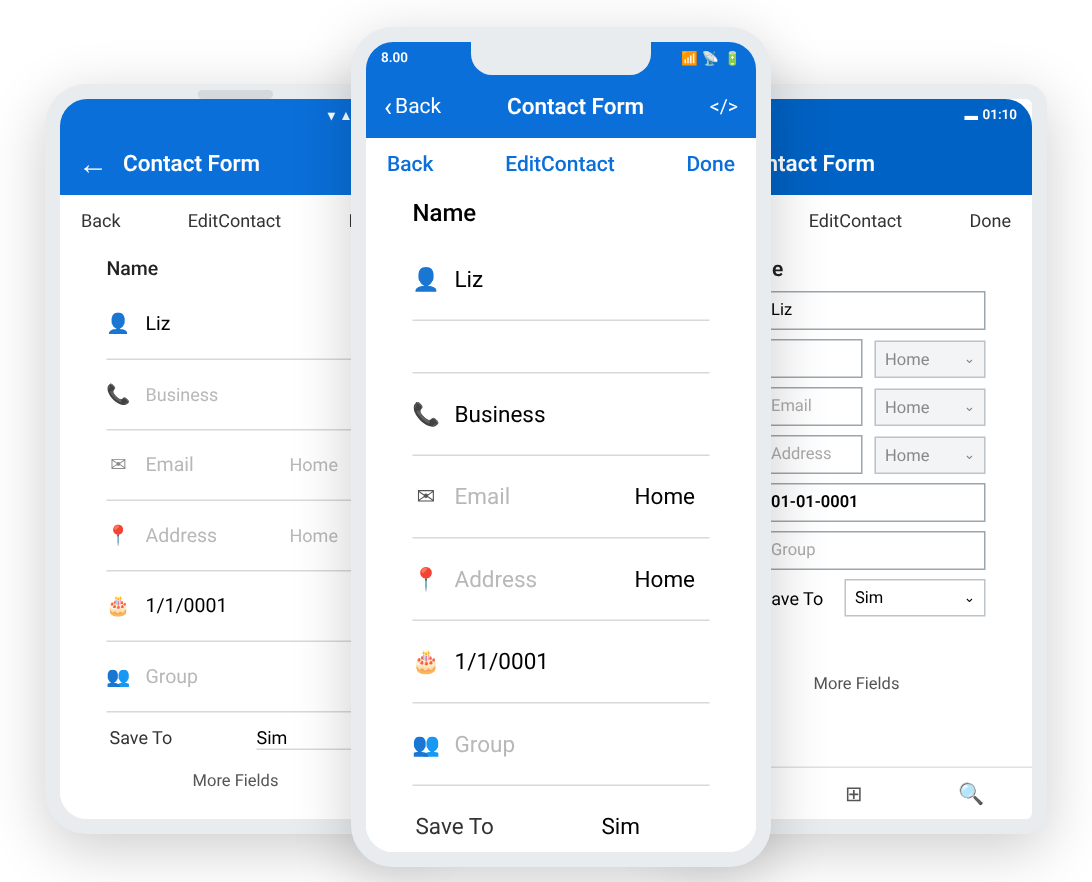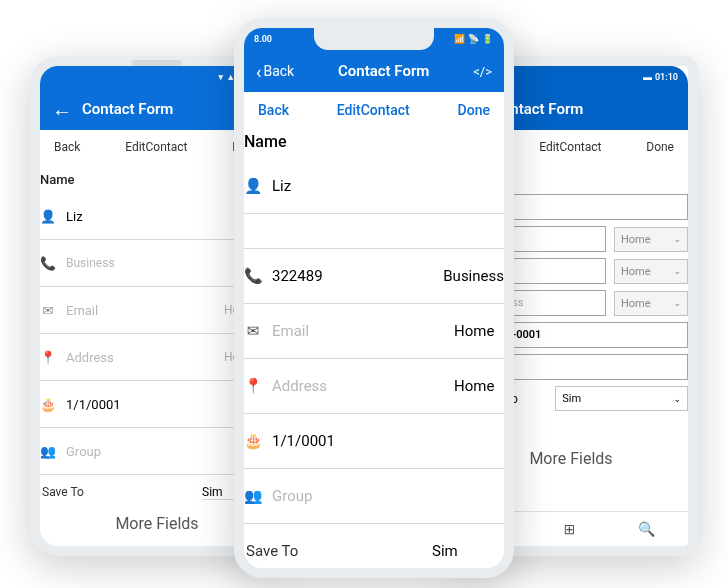--- a/index.html
+++ b/index.html
@@ -30,21 +30,21 @@
 .navbar.ios-nav { justify-content:space-between; }
 .navbar.ios-nav .back-group { display:flex; align-items:center; font-size:14px; }
 .navbar.ios-nav .title { text-align:center; flex:1; }
 .navbar.ios-nav .code-btn { font-size:13px; }
 .hamburger { display:inline-flex; flex-direction:column; gap:3px; margin-right:10px; }
 .hamburger span { width:16px; height:2px; background:#fff; }
 
 .subnav { display:flex; justify-content:space-between; padding:10px 14px; font-size:12px; color:#333; }
 .ios .subnav { color:#0a6fd9; font-size:14px; font-weight:500; }
 
-.content { flex:1; overflow:hidden; padding:0 0; }
+.content { flex:1; overflow:hidden; padding:0 31px; }
 .section-label { font-size:13px; font-weight:500; color:#222; margin:8px 0 6px; }
 .ios .section-label { font-size:16px; color:#000; margin:4px 0 8px; }
 .windows .section-label { font-size:14px; font-weight:600; }
 
 .row { display:flex; align-items:center; gap:10px; border-bottom:1px solid #d8d8d8; padding:8px 0; min-height:30px; }
 .row .icon { width:16px; font-size:13px; color:#8a8a8a; text-align:center; }
 .row .val { flex:1; font-size:13px; color:#000; }
 .row .ph { color:#b8b8b8; }
 .row .type { font-size:12px; color:#b8b8b8; min-width:50px; }
 .ios .row { padding:12px 0; }
@@ -57,21 +57,21 @@
 .windows .wrow .icon { width:14px; font-size:12px; color:#888; }
 .windows .winput { flex:1; border:1px solid #9aa5ad; padding:5px 6px; font-size:11px; color:#000; background:#fff; min-height:14px; }
 .windows .winput.ph { color:#aaa; }
 .windows .wselect { border:1px solid #bcc4ca; background:#f2f4f6; padding:5px 6px; font-size:11px; color:#888; min-width:60px; display:flex; justify-content:space-between; align-items:center; }
 .windows .wselect .chev { font-size:9px; }
 .windows .wselect.active { color:#000; background:#fff; }
 
 .save-row { display:flex; justify-content:space-between; padding:10px 2px 6px; font-size:12px; }
 .save-row .label { color:#333; }
 .save-row .val { color:#000; border-bottom:1px solid #d8d8d8; min-width:70px; }
-.more { text-align:center; font-size:16px; color:#555; padding:8px 0; }
+.more { text-align:center; font-size:11px; color:#555; padding:8px 0; }
 
 .winbar { height:34px; border-top:1px solid #e0e0e0; display:flex; justify-content:space-around; align-items:center; font-size:14px; color:#555; }
 </style>
 </head>
 <body>
 
 <div class="stage">
 
 <div class="phone android">
   <div class="speaker"></div>
@@ -240,21 +240,20 @@
     </div>
     <div class="content">
       <div class="section-label">Name</div>
       <div class="row">
         <span class="icon">👤</span>
         <span class="val">Liz</span>
       </div>
       <div class="blank-row"></div>
       <div class="row">
         <span class="icon">📞</span>
-        <span class="val">322489</span>
         <span class="type">Business</span>
       </div>
       <div class="row">
         <span class="icon">✉</span>
         <span class="val ph">Email</span>
         <span class="type">Home</span>
       </div>
       <div class="row">
         <span class="icon">📍</span>
         <span class="val ph">Address</span>

